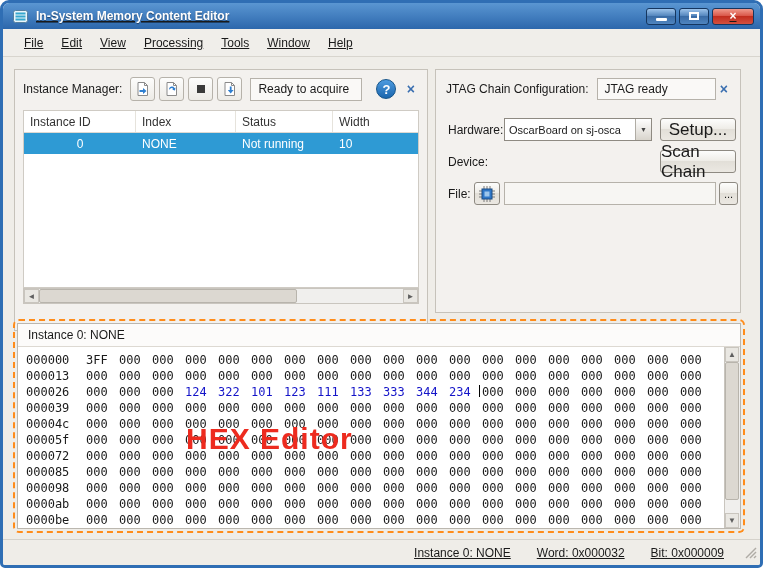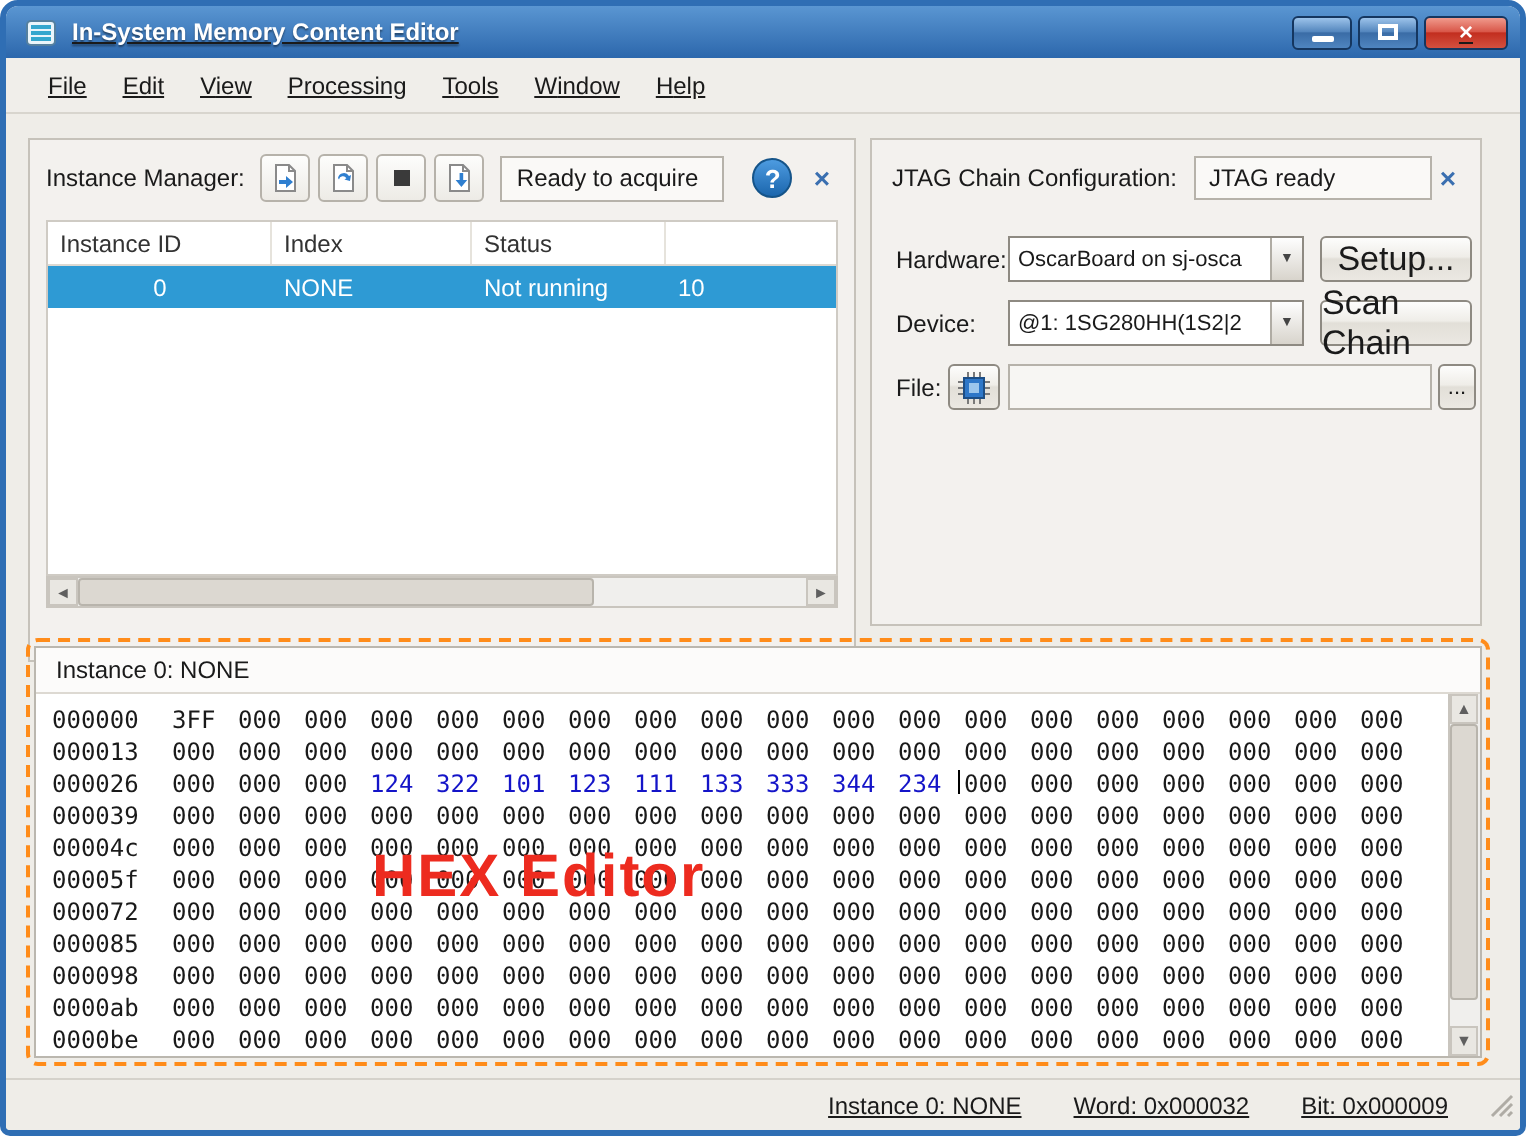--- a/index.html
+++ b/index.html
@@ -245,20 +245,21 @@
         <span class="acquire-box">Ready to acquire</span>
         <span class="help-btn">?</span>
         <span class="panel-close">×</span>
       </div>
 
       <div class="im-table">
         <div class="im-thead">
           <span class="im-th">Instance ID</span>
           <span class="im-th">Index</span>
           <span class="im-th">Status</span>
+          <span class="im-th" style="border-right:none;">Width</span>
         </div>
         <div class="im-trow">
           <span class="im-td center">0</span>
           <span class="im-td">NONE</span>
           <span class="im-td">Not running</span>
           <span class="im-td">10</span>
         </div>
       </div>
 
       <div class="hscroll">
@@ -279,24 +280,20 @@
         <span class="rowlabel">Hardware:</span>
         <span class="combo">
           <span class="combo-text">OscarBoard on sj-osca</span>
           <span class="combo-arrow">▼</span>
         </span>
         <span class="btn jtag-btn">Setup...</span>
       </div>
 
       <div class="jtag-row" style="top:80px;">
         <span class="rowlabel">Device:</span>
-        <span class="combo">
-          <span class="combo-text">@1: 1SG280HH(1S2|2</span>
-          <span class="combo-arrow">▼</span>
-        </span>
         <span class="btn jtag-btn">Scan Chain</span>
       </div>
 
       <div class="jtag-row" style="top:112px;">
         <span class="rowlabel">File:</span>
         <span class="btn chip-btn">
           <svg width="18" height="18" viewBox="0 0 18 18">
             <g stroke="#7a7a7a" stroke-width="1">
               <line x1="6" y1="1" x2="6" y2="4"></line>
                 <line x1="9" y1="1" x2="9" y2="4"></line>

